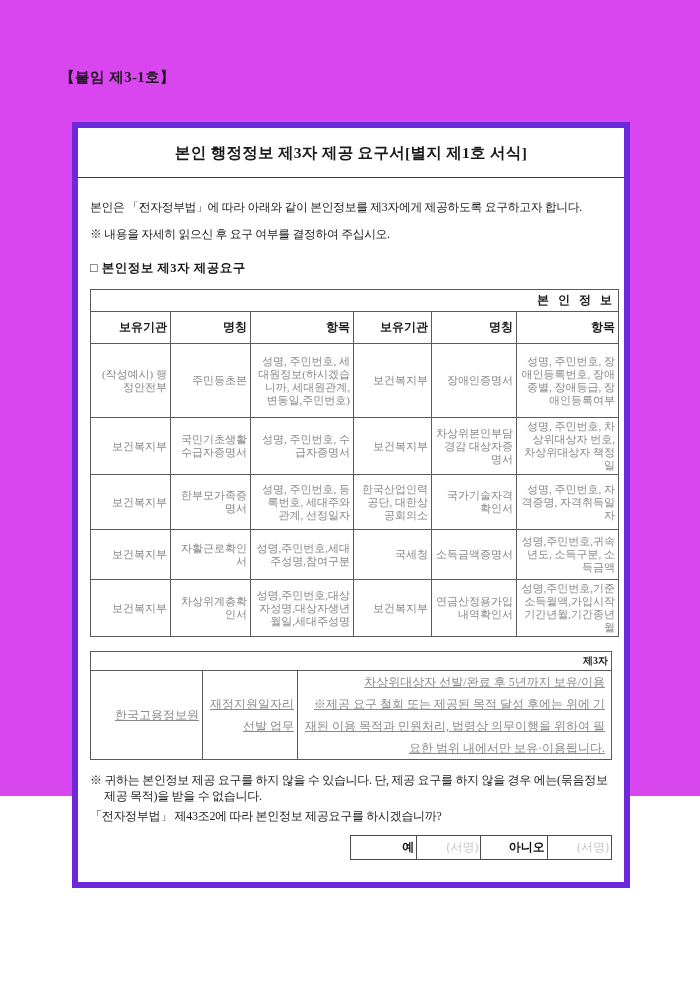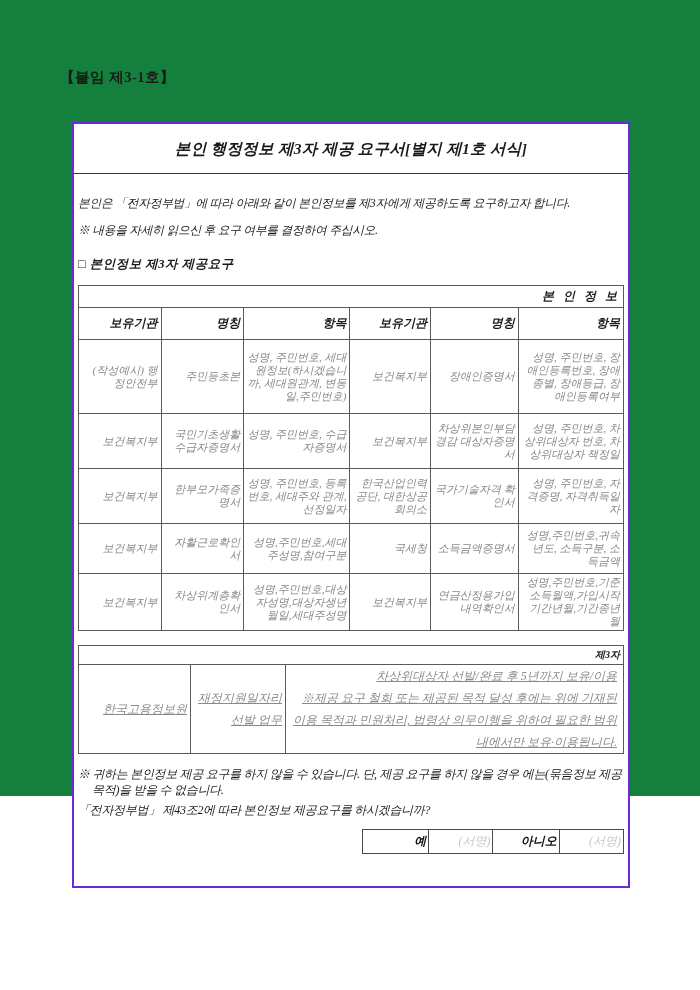--- a/index.html
+++ b/index.html
@@ -2,43 +2,42 @@
 <html><head>
 <meta charset="utf-8">
 <style>
   * { box-sizing: border-box; margin: 0; padding: 0; }
   html, body {
     width: 700px; height: 990px;
     background: #ffffff;
     font-family: "Liberation Serif", serif;
     color: #1a1a1a;
   }
-  .page { position: relative; width: 700px; height: 796px; background: #15803d; }
+  .page { position: relative; width: 700px; height: 796px; background: #d946ef; }
 
   .attachment-label {
     position: absolute; left: 60px; top: 68px;
     font-size: 14.5px; font-weight: bold; letter-spacing: 0.5px;
   }
 
   .form-box {
     position: absolute; left: 72px; top: 122px;
     width: 558px; height: 766px;
-    border: 2px solid #6d28d9;
+    border: 6px solid #6d28d9;
     background: #fff;
-    font-style: italic;
   }
 
   .form-title {
     height: 50px; line-height: 50px;
     text-align: center; font-weight: bold; font-size: 15.5px;
     border-bottom: 1px solid #3a3a3a;
     letter-spacing: 0.3px;
   }
 
-  .form-content { padding: 0 4px; }
+  .form-content { padding: 0 12px; }
 
   .intro { margin-top: 16px; font-size: 11.8px; line-height: 27px; letter-spacing: -0.3px; }
   .intro p { white-space: nowrap; }
 
   .section-heading { margin-top: 12px; font-size: 12.5px; font-weight: bold; letter-spacing: 0.5px; }
 
   table { border-collapse: collapse; table-layout: fixed; width: 100%; }
   th, td { border: 1px solid #5a5a5a; text-align: right; vertical-align: middle; padding: 2px 3px; }
 
   .personal-table { margin-top: 12px; font-size: 11px; }

